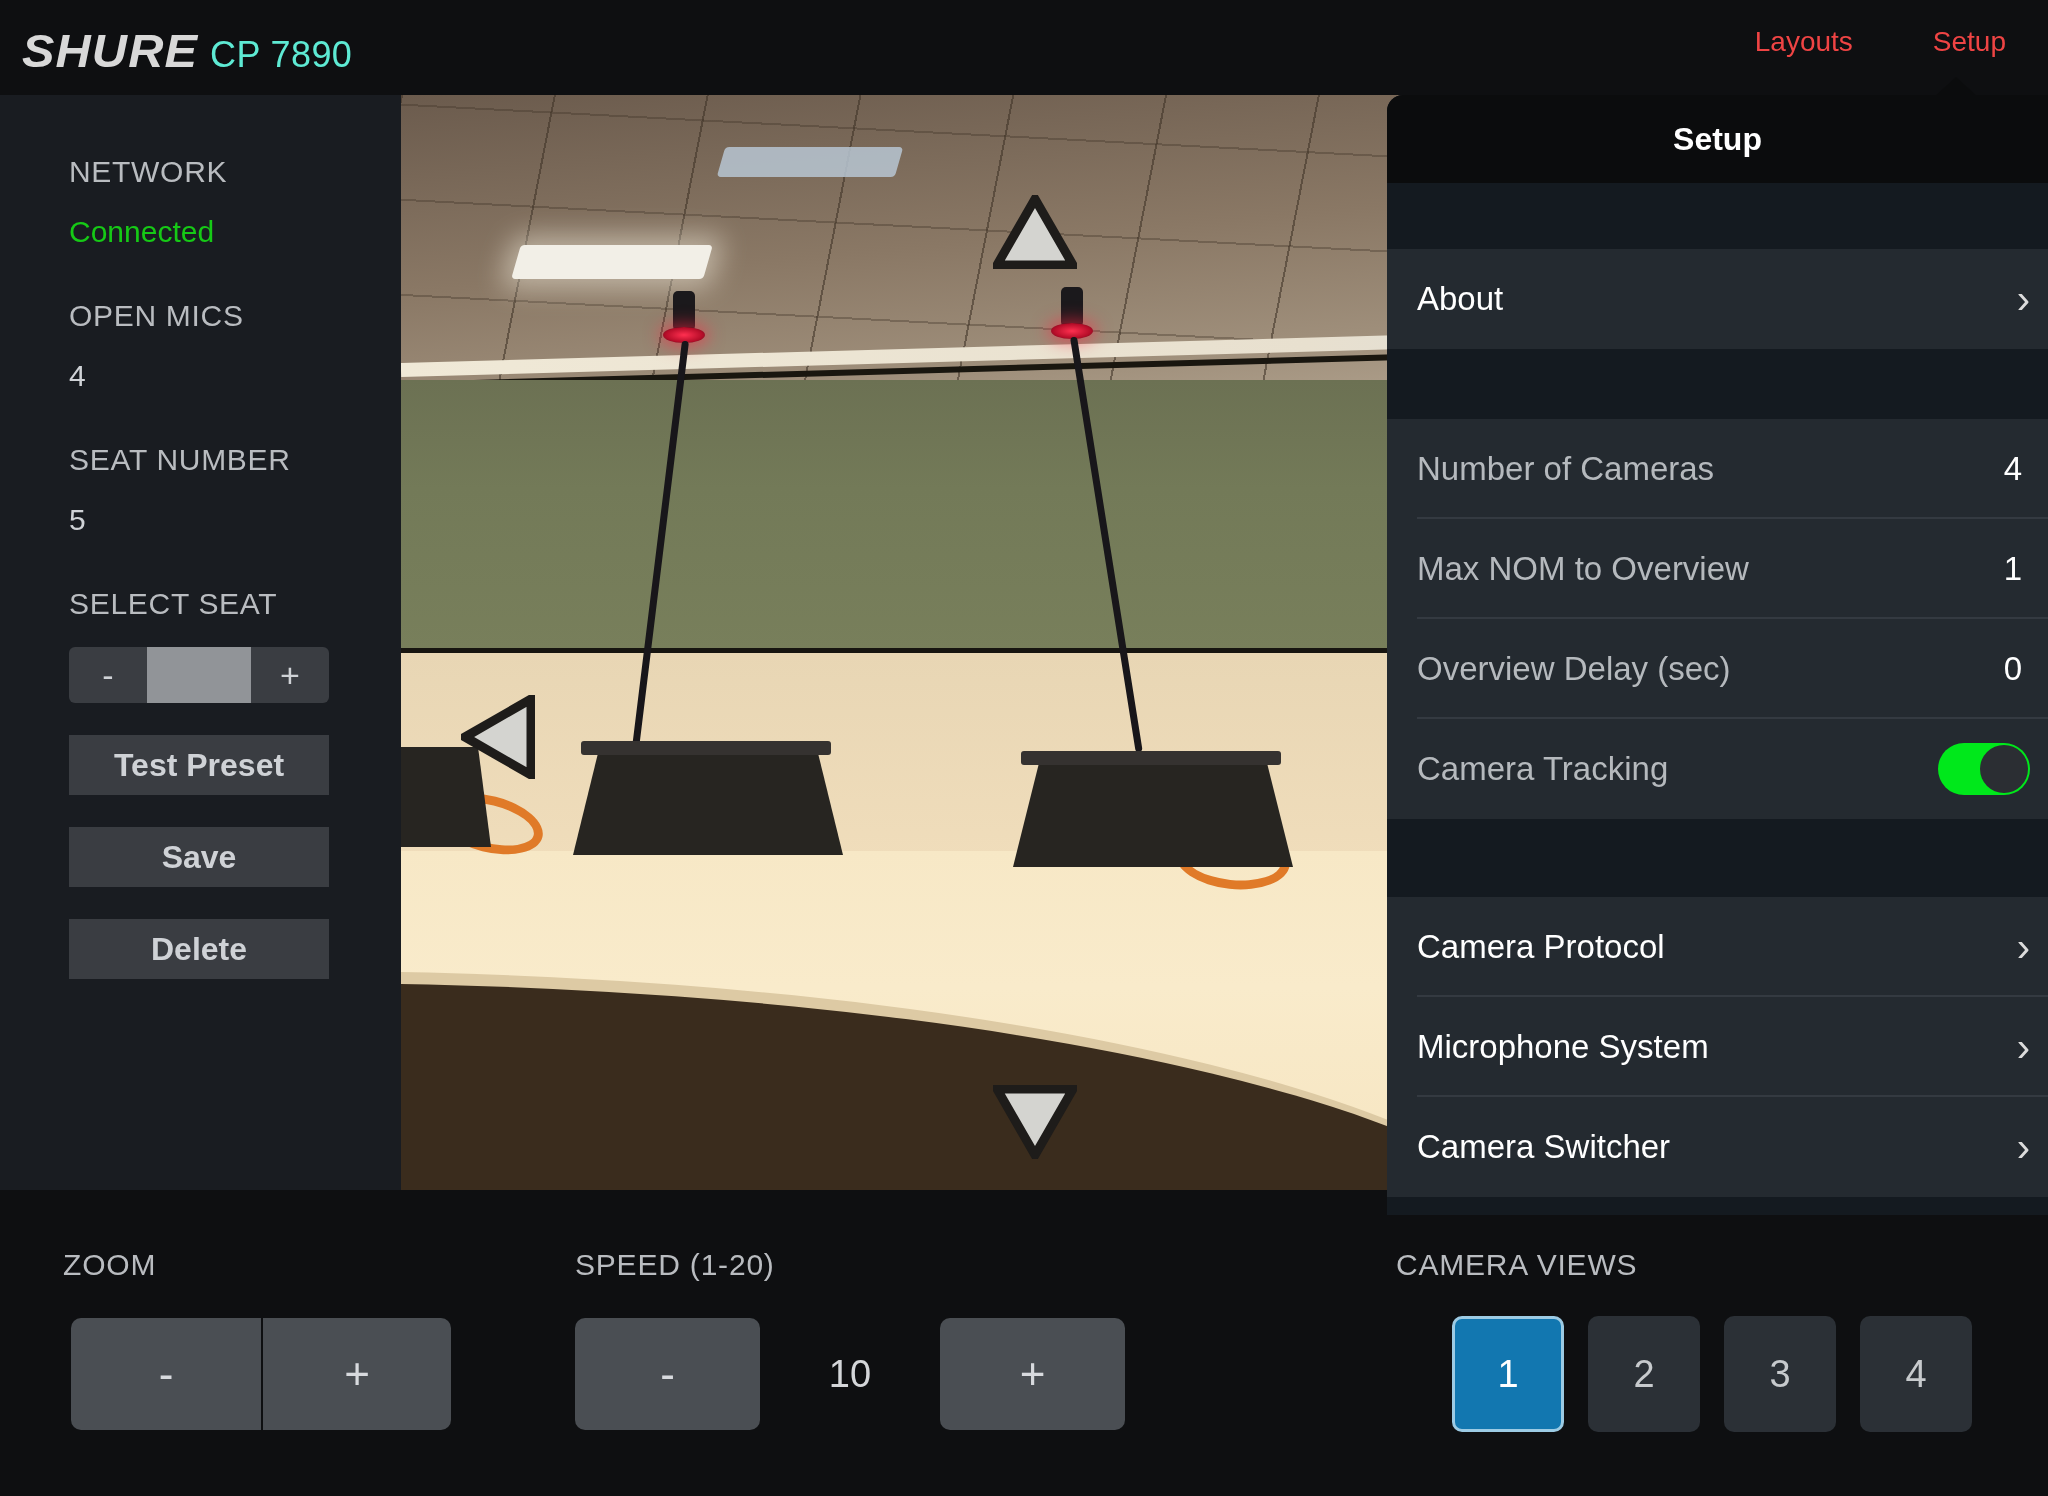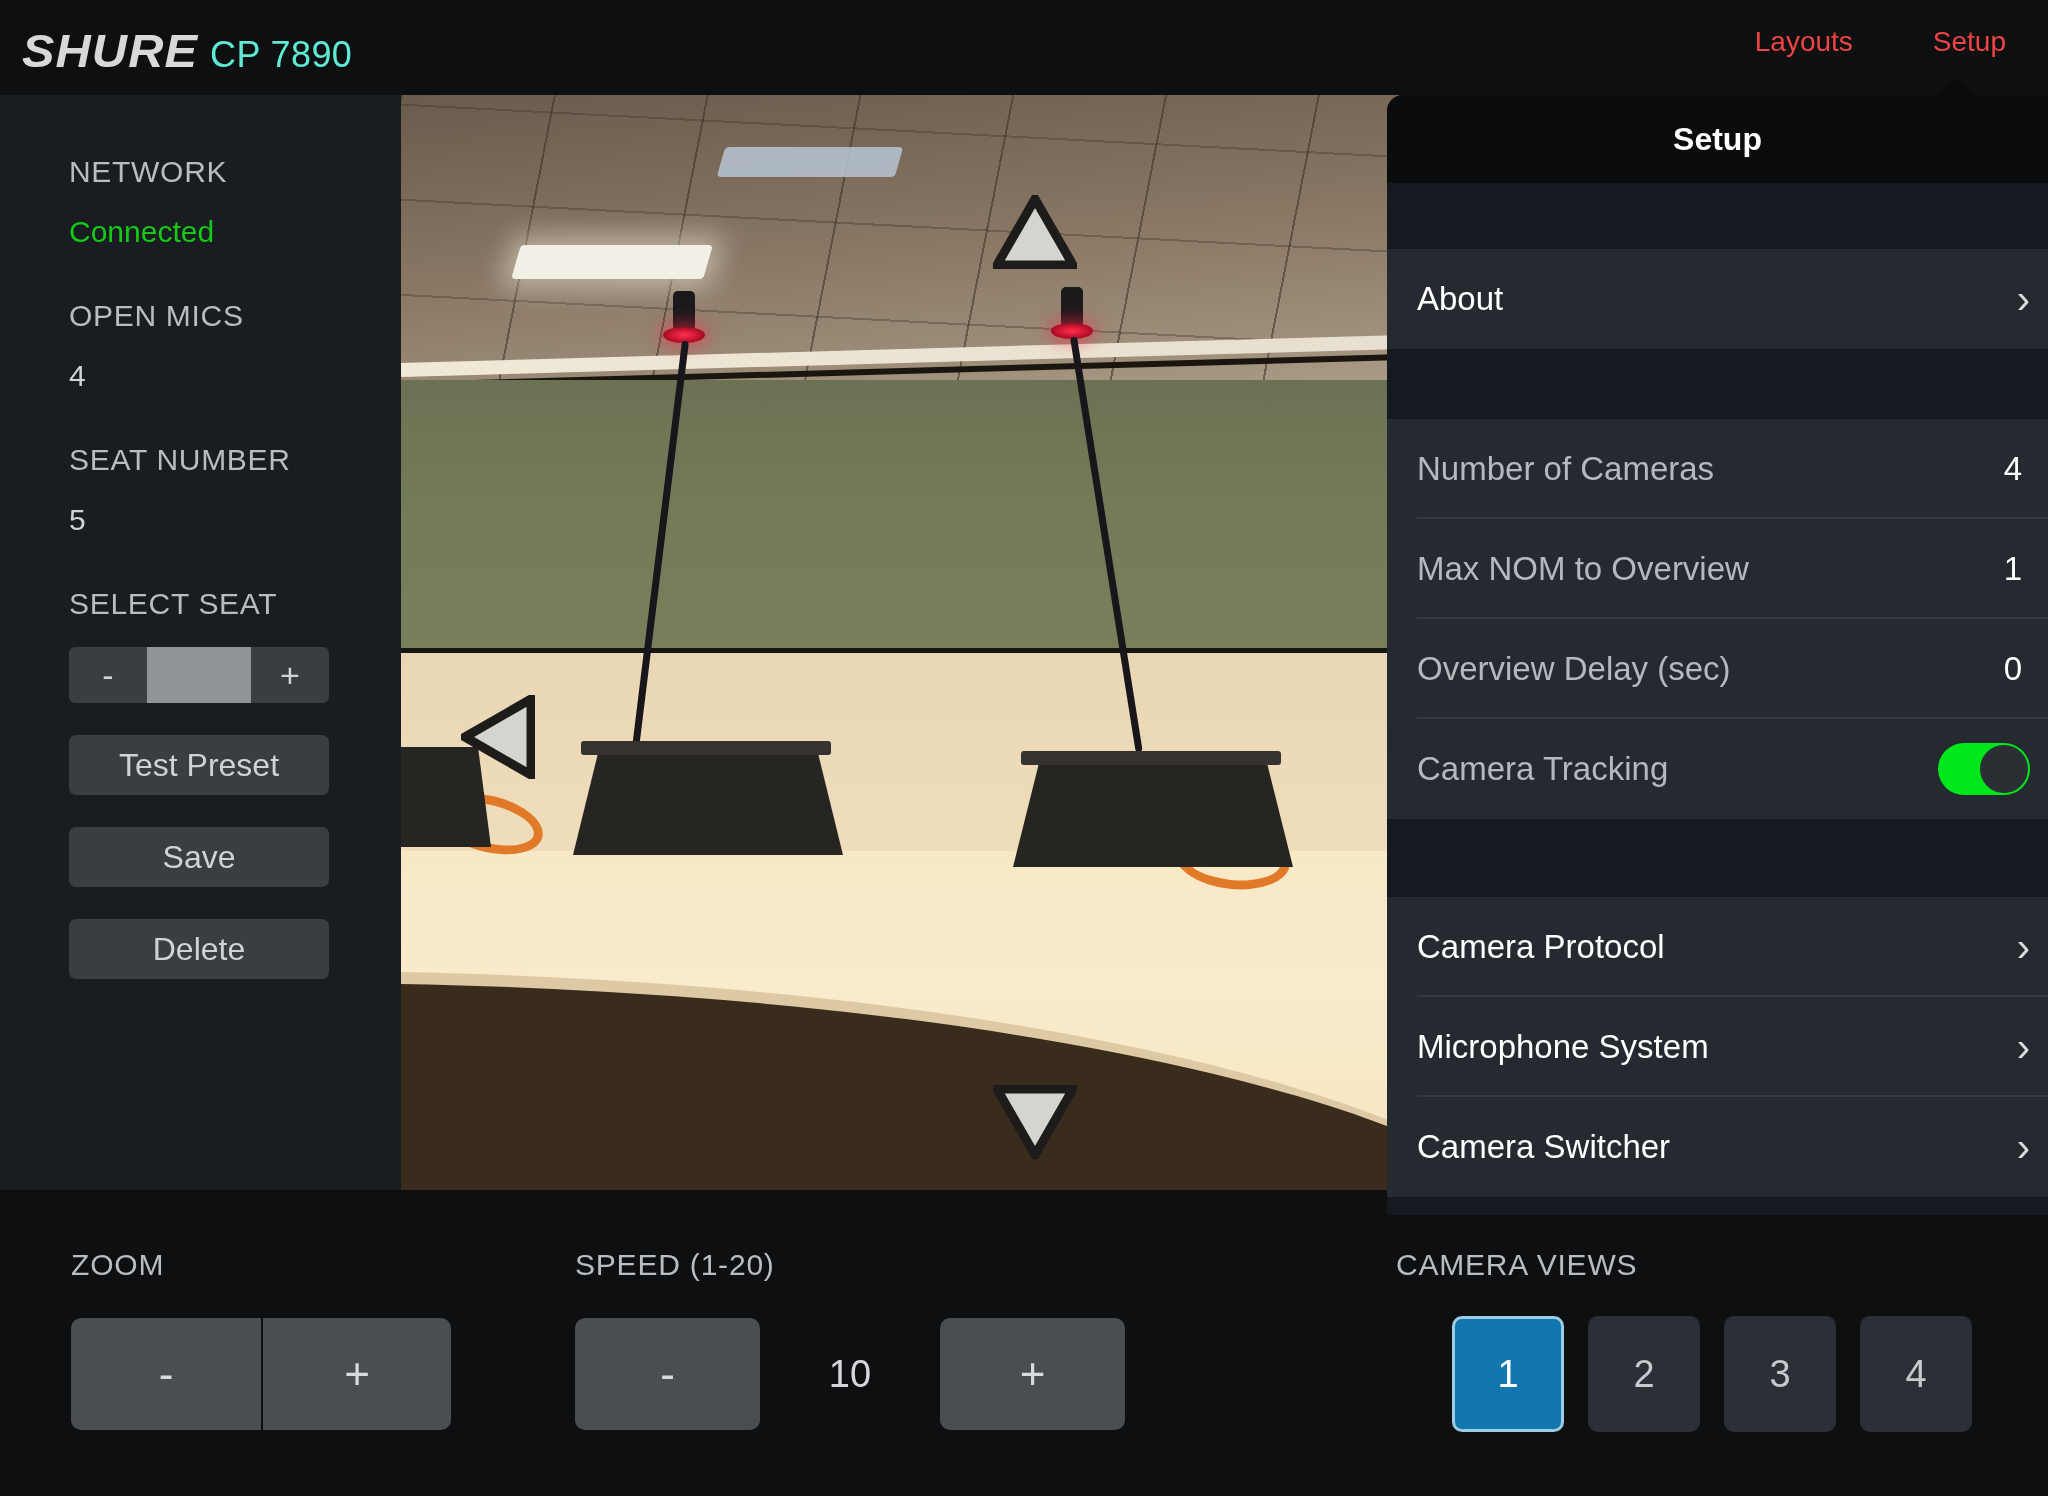--- a/index.html
+++ b/index.html
@@ -60,23 +60,24 @@
   .step-btn {
     flex: 0 0 78px; background: #3a3d42; color: #cfd2d6;
     display: flex; align-items: center; justify-content: center;
     font-size: 34px; cursor: pointer; line-height: 1;
   }
   .step-field { flex: 1 1 auto; background: #919498; }
 
   .side-btn {
     margin-left: 69px; margin-top: 32px;
     width: 260px; height: 60px; background: #3a3d42;
-    border-radius: 7px; color: #cfd2d6; font-size: 32px;
+    border-radius: 0; color: #cfd2d6; font-size: 32px;
     display: flex; align-items: center; justify-content: center;
     cursor: pointer;
+    font-weight: bold;
   }
 
   
   #video {
     position: absolute; left: 401px; top: 95px; width: 1647px; height: 1095px;
     overflow: hidden; background: #2b2118;
   }
   #scene { position: absolute; inset: 0; }
   .ceiling {
     position: absolute; left: 0; top: 0; width: 100%; height: 27%;
@@ -353,21 +354,21 @@
     </div>
     <div class="row">
       <span class="lbl bright">Camera Switcher</span>
       <span class="chev">›</span>
     </div>
 
     <div class="panel-spacer" style="height:120px"></div>
   </div>
 
   <div id="bottom">
-    <span class="sec-label" style="left:71px; top:58px;">ZOOM</span>
+    <span class="sec-label" style="left:63px; top:58px;">ZOOM</span>
     <span class="sec-label" style="left:575px; top:58px;">SPEED (1-20)</span>
     <span class="sec-label" style="left:1396px; top:58px;">CAMERA VIEWS</span>
   </div>
 
   <div id="zoom-group">
     <div class="ctrl-btn" id="zoom-minus">-</div>
     <div class="ctrl-btn" id="zoom-plus">+</div>
   </div>
 
   <div id="speed-group">

